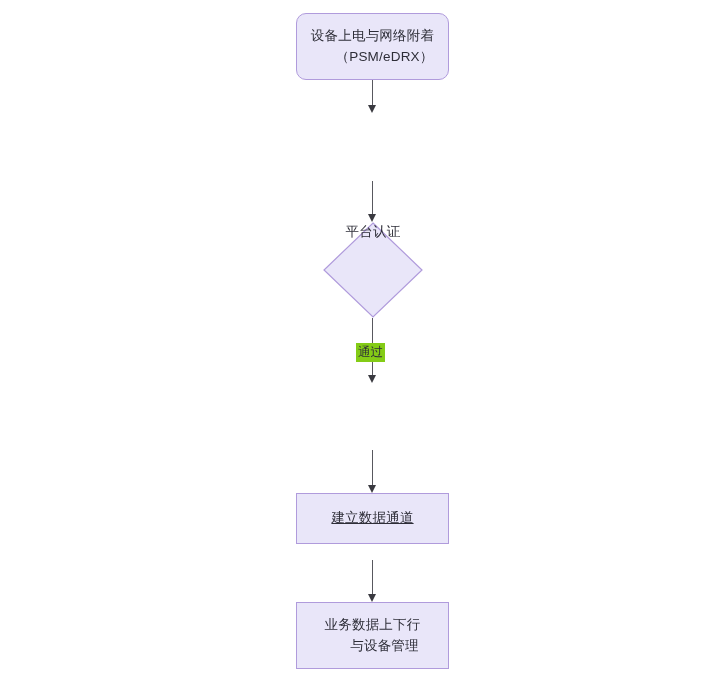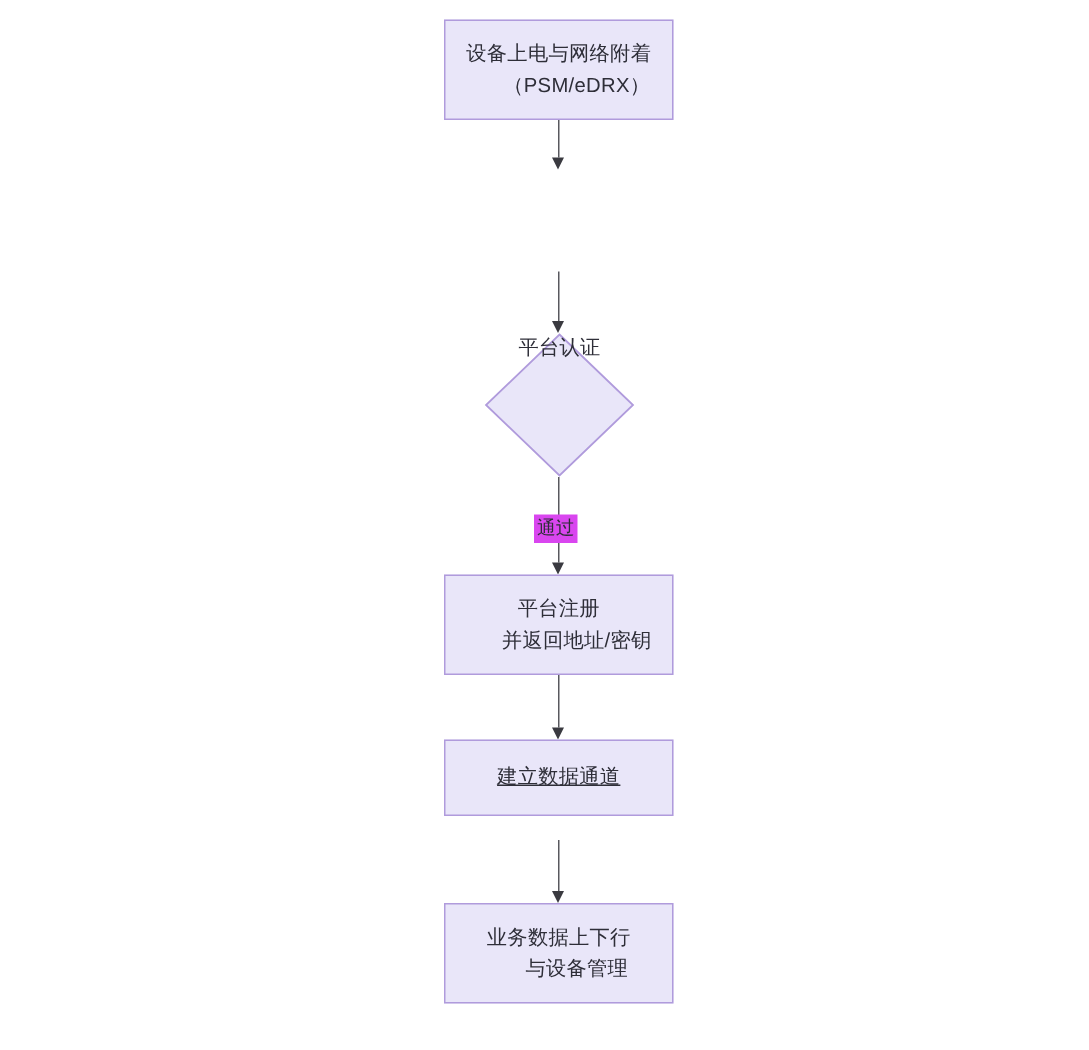--- a/index.html
+++ b/index.html
@@ -66,21 +66,21 @@
   }
   .arrowhead {
     position: absolute;
     width: 0; height: 0;
     border-left: 4.5px solid transparent;
     border-right: 4.5px solid transparent;
     border-top: 8px solid #3a3a40;
   }
   .edge-label {
     position: absolute;
-    background: #d946ef;
+    background: #84cc16;
     color: #2e2e38;
     font-size: 12.5px;
     line-height: 17px;
     padding: 1px 2px;
     white-space: nowrap;
   }
 </style>
 </head>
 <body>
 
@@ -105,37 +105,33 @@
   <div class="edge" style="left:372px; top:450px; width:1px; height:43px;">
     <div class="edge-line" style="height:35px;"></div>
     <div class="arrowhead" style="left:-4px; top:35px;"></div>
   </div>
 
   <div class="edge" style="left:372px; top:560px; width:1px; height:42px;">
     <div class="edge-line" style="height:34px;"></div>
     <div class="arrowhead" style="left:-4px; top:34px;"></div>
   </div>
 
-  <div class="node" style="left:296px; top:13px; width:153px; height:67px;">
+  <div class="node" style="left:296px; top:13px; width:153px; height:67px;border-radius:10px;">
     <span>设备上电与网络附着</span>
     <span class="line2">（PSM/eDRX）</span>
   </div>
 
 
   <div class="diamond-wrap" style="left:323px; top:222px; width:100px; height:96px;">
     <svg class="diamond-shape" viewBox="0 0 100 96" preserveAspectRatio="none">
       <polygon points="50,1 99,48 50,95 1,48" fill="#E9E6F9" stroke="#B09BDC" stroke-width="1.2"></polygon>
     </svg>
     <span class="diamond-label">平台认证</span>
   </div>
 
-  <div class="node" style="left:296px; top:383px; width:153px; height:67px;">
-    <span>平台注册</span>
-    <span class="line2">并返回地址/密钥</span>
-  </div>
 
   <div class="node" style="left:296px; top:493px; width:153px; height:51px;text-decoration:underline;">
     <span>建立数据通道</span>
   </div>
 
   <div class="node" style="left:296px; top:602px; width:153px; height:67px;">
     <span>业务数据上下行</span>
     <span class="line2">与设备管理</span>
   </div>
 

